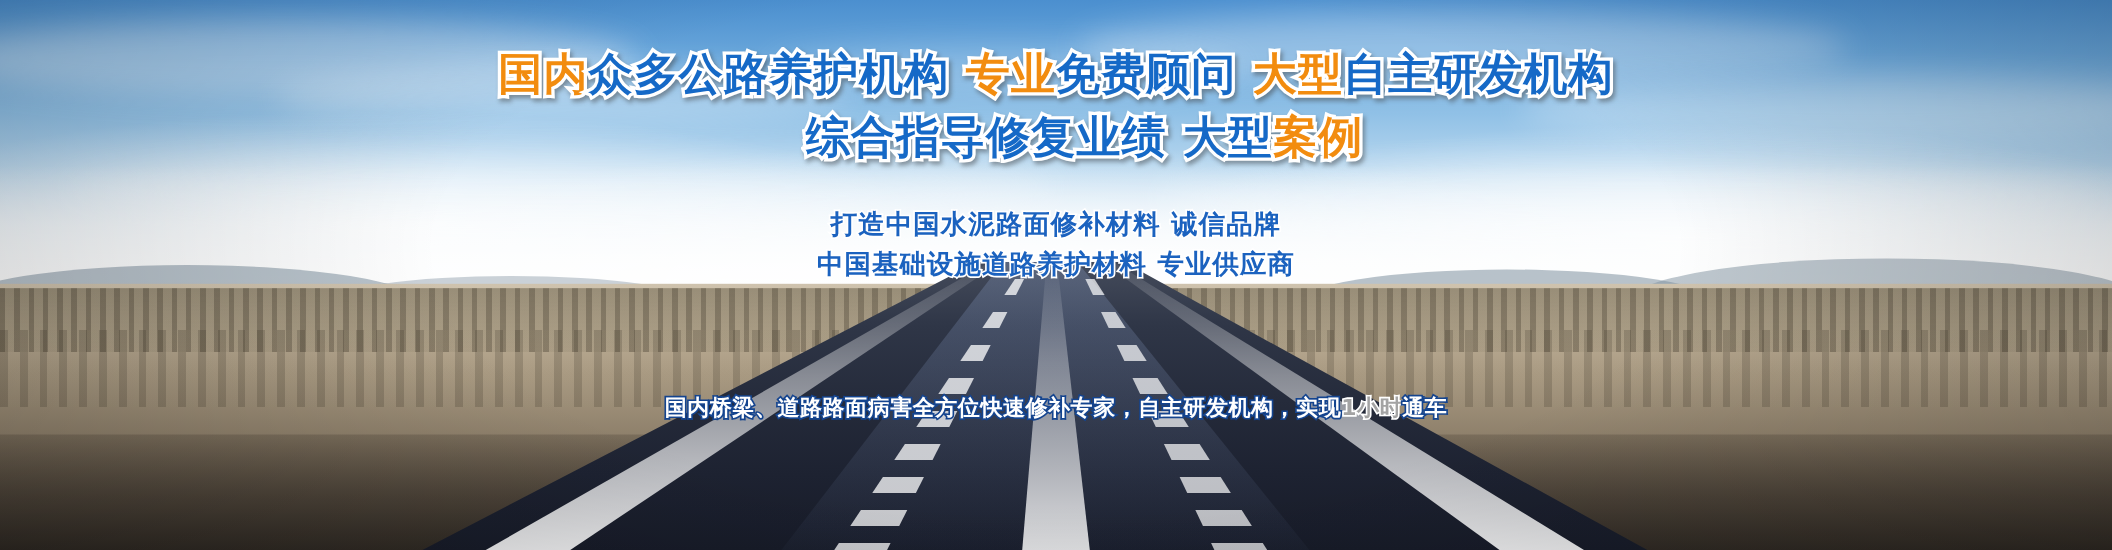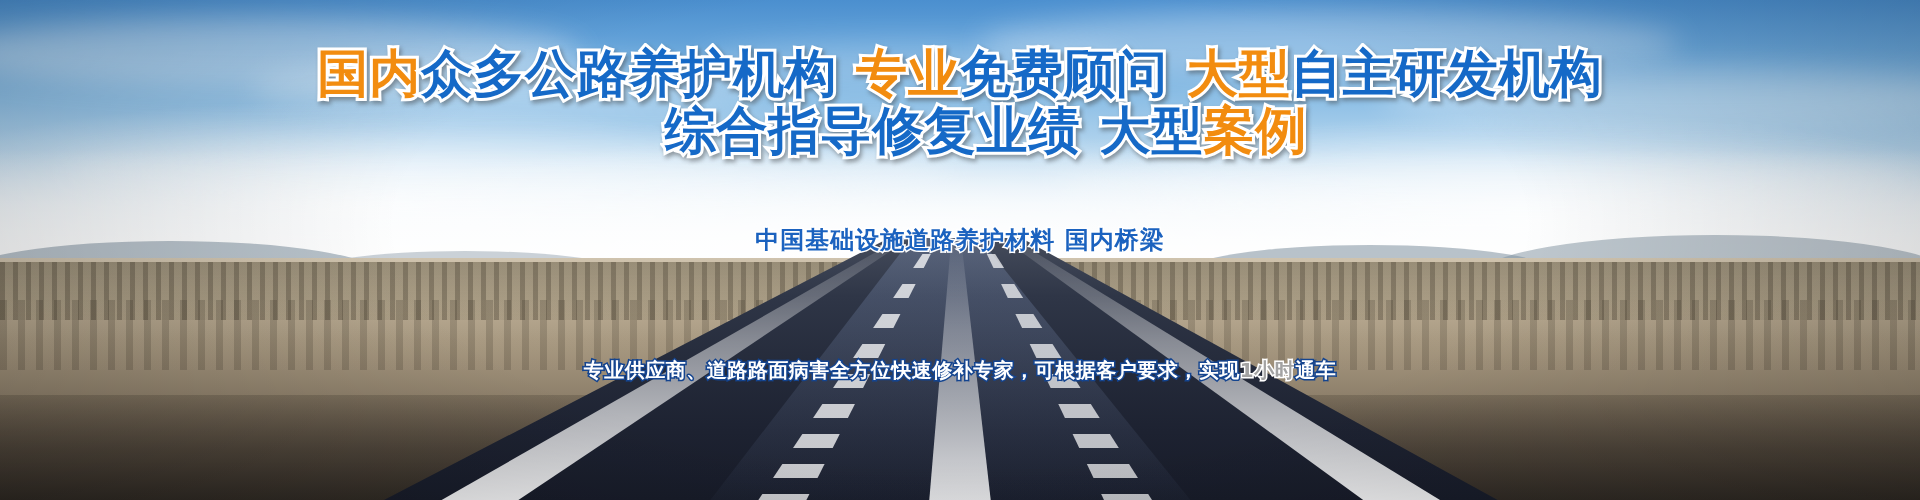--- a/index.html
+++ b/index.html
@@ -102,21 +102,21 @@
   .vignette{
     position:absolute;inset:0;pointer-events:none;
     background:radial-gradient(ellipse 1250px 520px at 50% 45%, rgba(0,0,0,0) 45%, rgba(0,0,0,.22) 100%);
   }
 
   
   .txt{position:absolute;white-space:nowrap;font-weight:bold;letter-spacing:1px;}
 
   .hl{
     left:50%;transform:translateX(-50%);
-    font-size:51px;line-height:1;
+    font-size:40px;line-height:1;
     -webkit-text-stroke:6px #ffffff;
     paint-order:stroke fill;
     filter:drop-shadow(2px 3px 2px rgba(60,60,60,.45));
   }
   .hl1{top:48px;}
   .hl2{top:105px;margin-left:26px;}
   .or{color:#f28c0f;}
   .bl{color:#1569c7;}
 
   .mid{
@@ -187,20 +187,21 @@
   <div class="vignette"></div>
 
   <div class="txt hl hl1">
     <span class="or">国内</span><span class="bl">众多公路养护机构</span><span class="bl">  </span><span class="or">专业</span><span class="bl">免费顾问</span><span class="bl">  </span><span class="or">大型</span><span class="bl">自主研发机构</span>
   </div>
 
   <div class="txt hl hl2">
     <span class="bl">综合指导修复业绩</span><span class="bl">  </span><span class="bl">大型</span><span class="or">案例</span>
   </div>
 
-  <div class="txt mid mid2">中国基础设施道路养护材料 国内桥梁</div>
+  <div class="txt mid mid1">打造中国水泥路面修补材料   诚信品牌</div>
+  <div class="txt mid mid2">中国基础设施道路养护材料 专业供应商</div>
 
 
   <div class="txt last">
-    <span>专业供应商、道路路面病害全方位快速修补专家，可根据客户要求，实现</span><span class="r">1小时</span><span>通车</span>
+    <span>国内桥梁、道路路面病害全方位快速修补专家，自主研发机构，实现</span><span class="r">1小时</span><span>通车</span>
   </div>
 
 </div>
 
 </body></html>

